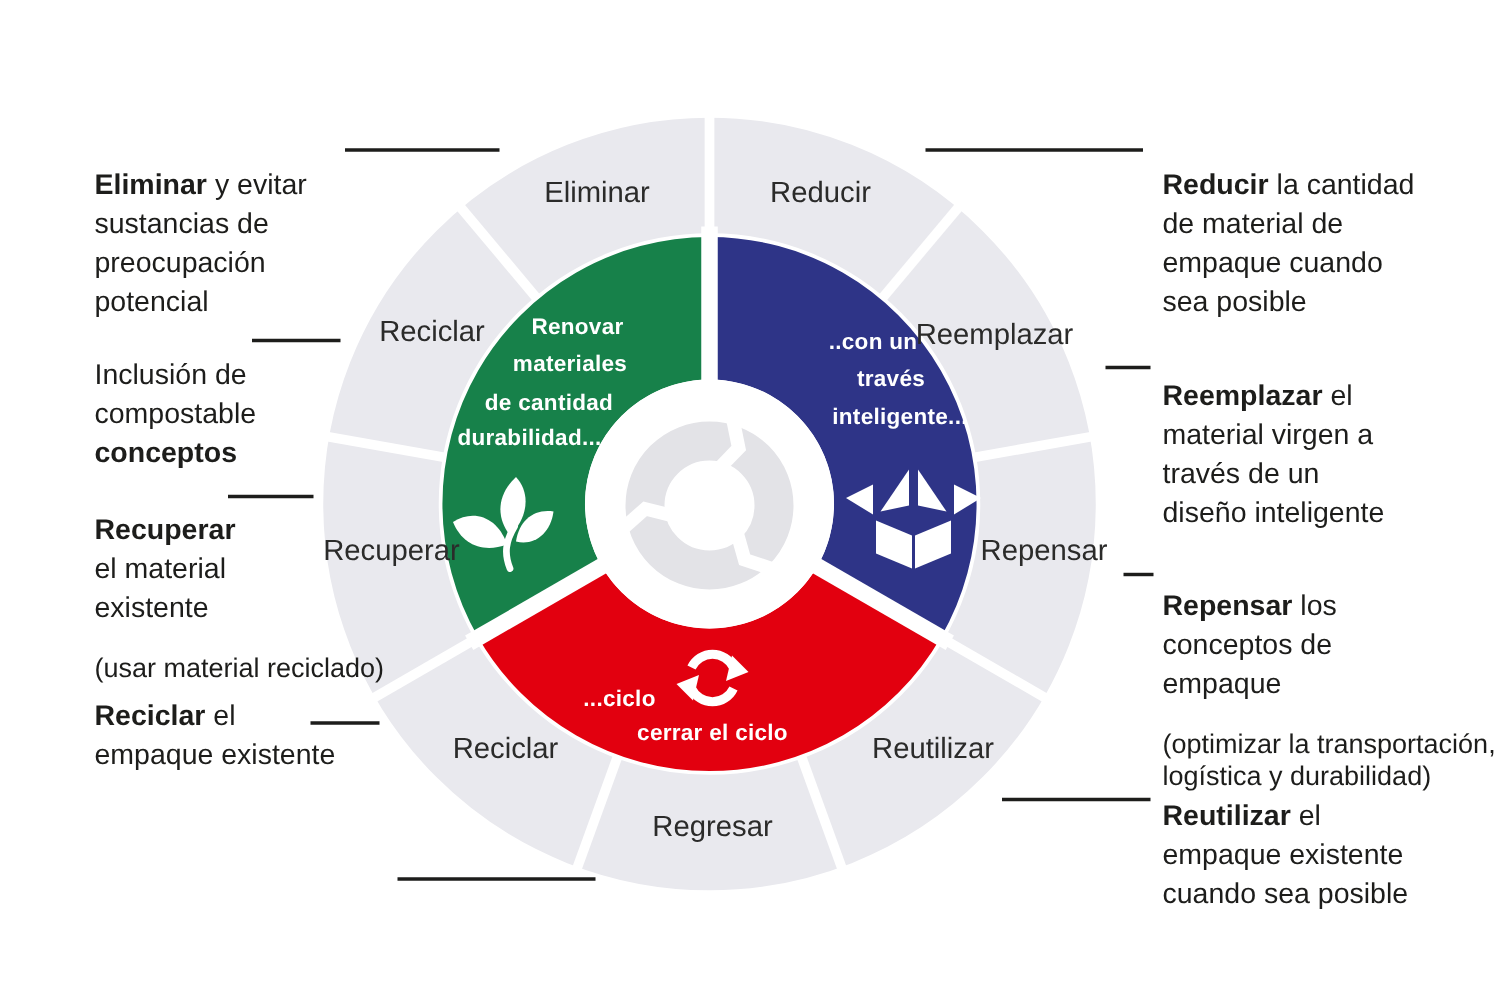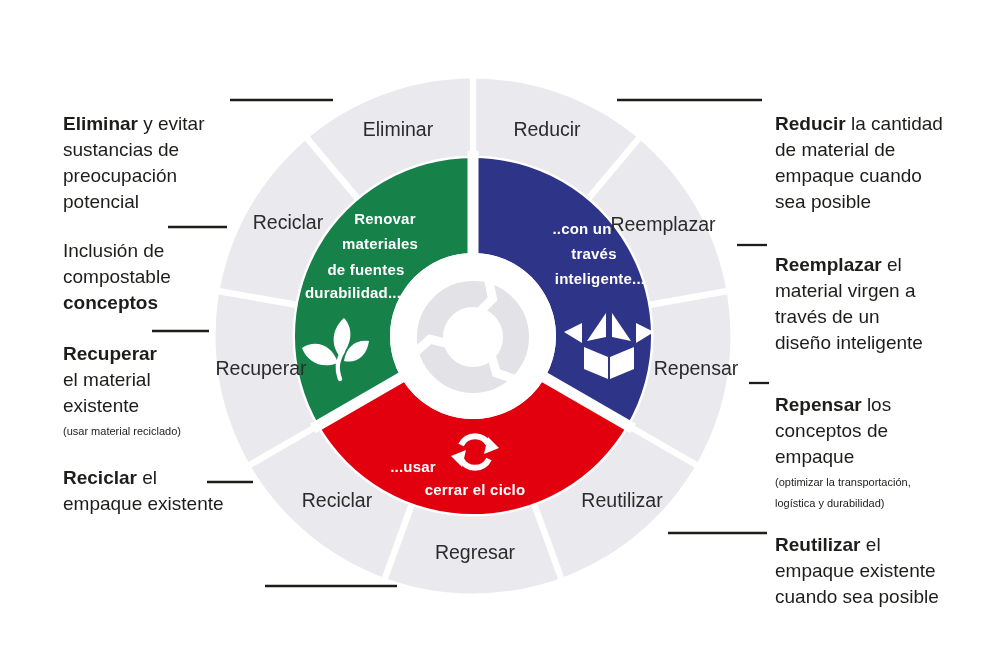--- a/index.html
+++ b/index.html
@@ -16,21 +16,21 @@
   
   .ilabel{
     position:absolute;transform:translate(-50%,-50%);
     font-size:15px;font-weight:700;color:#ffffff;white-space:nowrap;letter-spacing:.2px;
   }
   
   .ann{
     position:absolute;font-size:19px;line-height:26px;white-space:pre-line;width:250px;
   }
   .ann .b{font-weight:700;}
-  .ann .note{display:block;font-size:11px;line-height:21px;margin-top:2px;white-space:pre-line;}
+  .ann .note{display:block;font-size:18px;line-height:21px;margin-top:16px;white-space:pre-line;}
 </style>
 </head>
 <body>
 
 <div class="canvas">
 
   <svg class="wheel" width="1000" height="667" viewBox="0 0 1000 667">
 
     <circle cx="473" cy="336" r="219" fill="none" stroke="#e9e9ee" stroke-width="77"></circle>
 
@@ -108,28 +108,28 @@
   <span class="olabel" style="left:663px;top:224px">Reemplazar</span>
   <span class="olabel" style="left:696px;top:368px">Repensar</span>
   <span class="olabel" style="left:622px;top:500px">Reutilizar</span>
   <span class="olabel" style="left:475px;top:552px">Regresar</span>
   <span class="olabel" style="left:337px;top:500px">Reciclar</span>
   <span class="olabel" style="left:261px;top:368px">Recuperar</span>
   <span class="olabel" style="left:288px;top:222px">Reciclar</span>
 
   <span class="ilabel" style="left:385px;top:218px">Renovar</span>
   <span class="ilabel" style="left:380px;top:243px">materiales</span>
-  <span class="ilabel" style="left:366px;top:269px">de fuentes</span>
+  <span class="ilabel" style="left:366px;top:269px">de cantidad</span>
   <span class="ilabel" style="left:353px;top:292px">durabilidad...</span>
 
   <span class="ilabel" style="left:582px;top:228px">..con un</span>
   <span class="ilabel" style="left:594px;top:253px">través</span>
   <span class="ilabel" style="left:600px;top:278px">inteligente...</span>
 
-  <span class="ilabel" style="left:413px;top:466px">...usar</span>
+  <span class="ilabel" style="left:413px;top:466px">...ciclo</span>
   <span class="ilabel" style="left:475px;top:489px">cerrar el ciclo</span>
 
   <div class="ann" style="left:63px;top:85px">
     <span class="b">Eliminar</span><span> y evitar
 sustancias de
 preocupación
 potencial</span>
   </div>
   <div class="ann" style="left:63px;top:212px">
     <span>Inclusión de

